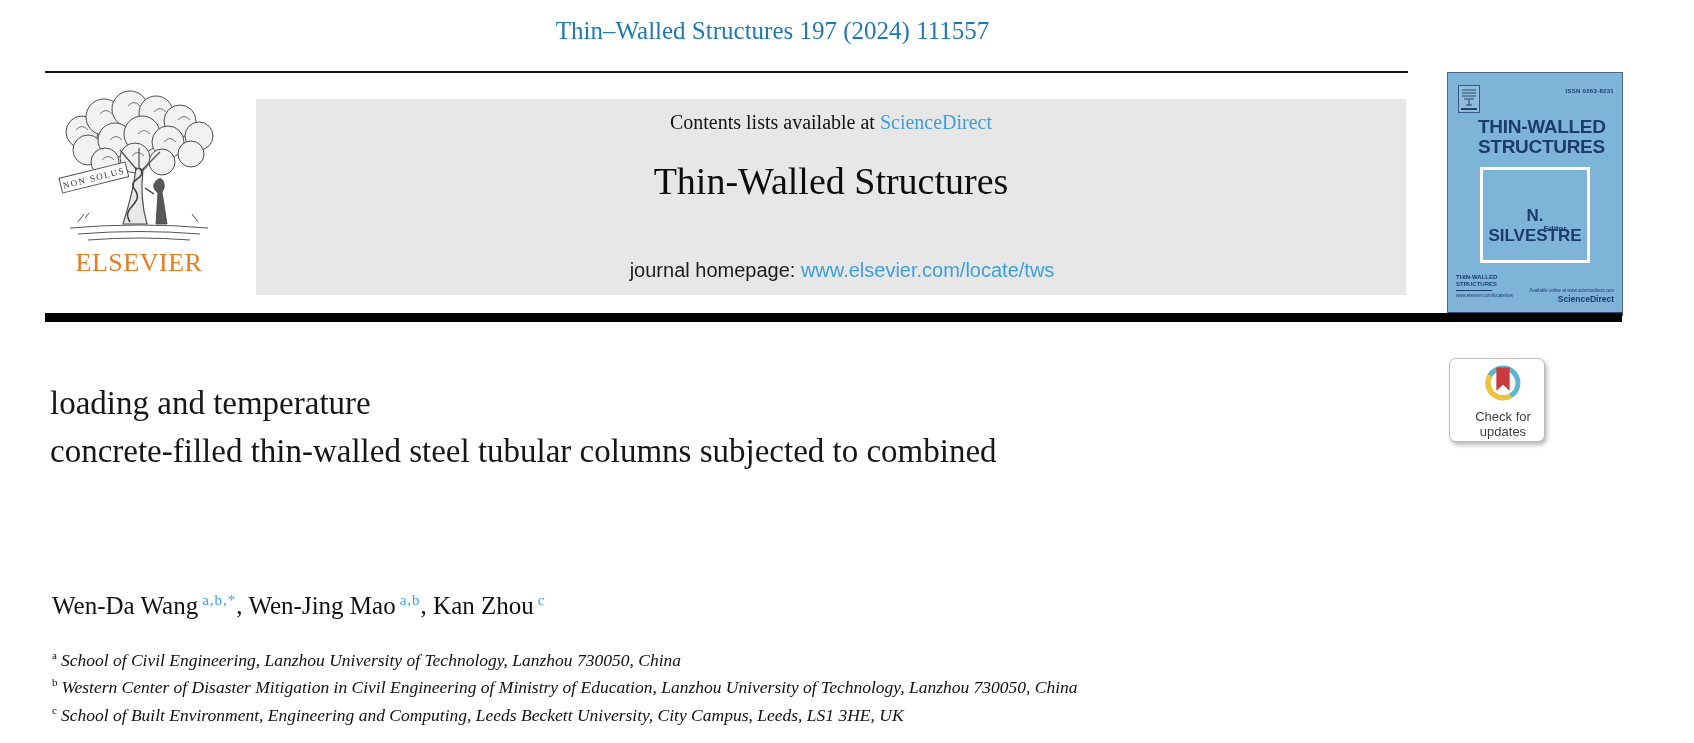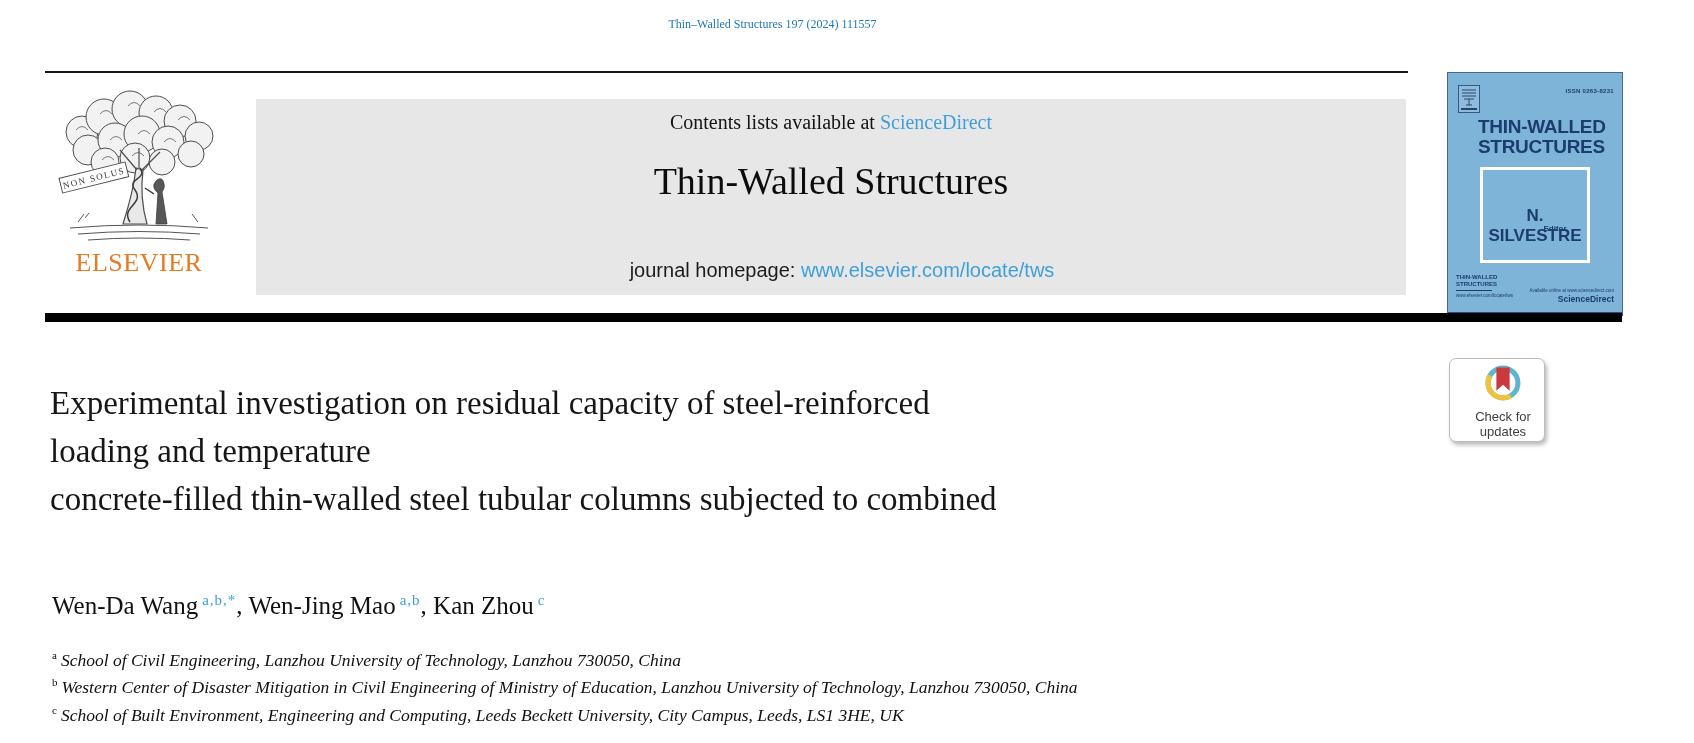--- a/index.html
+++ b/index.html
@@ -4,21 +4,21 @@
 <style>
   * { box-sizing: border-box; }
   html,body { margin:0; padding:0; background:#ffffff; }
   .page {
     position:relative; width:1694px; height:743px; background:#fff;
     font-family:"Liberation Serif", serif; overflow:hidden;
   }
   
   .citation {
     position:absolute; top:17px; left:0; width:1545px; text-align:center;
-    font-size:12px; color:var(--citation_blue);
+    font-size:25px; color:var(--citation_blue);
   }
   .top-rule { position:absolute; left:45px; top:71px; width:1363px; height:2px; background:#141414; }
 
   
   .publisher { position:absolute; left:46px; top:90px; width:186px; text-align:center; }
   .publisher svg { display:block; margin:0 auto; }
   .publisher-name {
     margin-top:0px; font-size:26px; letter-spacing:0.5px;
     color:var(--elsevier_orange); font-family:"Liberation Serif", serif;
   }
@@ -182,21 +182,20 @@
       <path d="M8.3,11.3 A13.5,13.5 0 0 0 26.8,29.7" fill="none" style="stroke:var(--badge_ring_yellow)" stroke-width="4.6"></path>
       <path d="M14,4 h12 v21 l-6,-5.4 l-6,5.4 z" style="fill:var(--badge_bookmark_red)"></path>
     </svg>
     <div class="badge-text">
       <div>Check for</div>
       <div>updates</div>
     </div>
   </div>
 
   <h1 class="title">
-    <span class="tl">Experimental investigation on residual capacity of steel-reinforced</span>
     <span class="tl">loading and temperature</span>
     <span class="tl">concrete-filled thin-walled steel tubular columns subjected to combined</span>
   </h1>
 
   <div class="authors"><span>Wen-Da Wang</span><sup class="sup">a,b,*</sup><span>,</span>
     <span>Wen-Jing Mao</span><sup class="sup">a,b</sup><span>,</span>
     <span>Kan Zhou</span><sup class="sup">c</sup></div>
 
   <div class="affils">
     <div class="affil"><sup class="affsup">a</sup><span>School of Civil Engineering, Lanzhou University of Technology, Lanzhou 730050, China</span></div>

